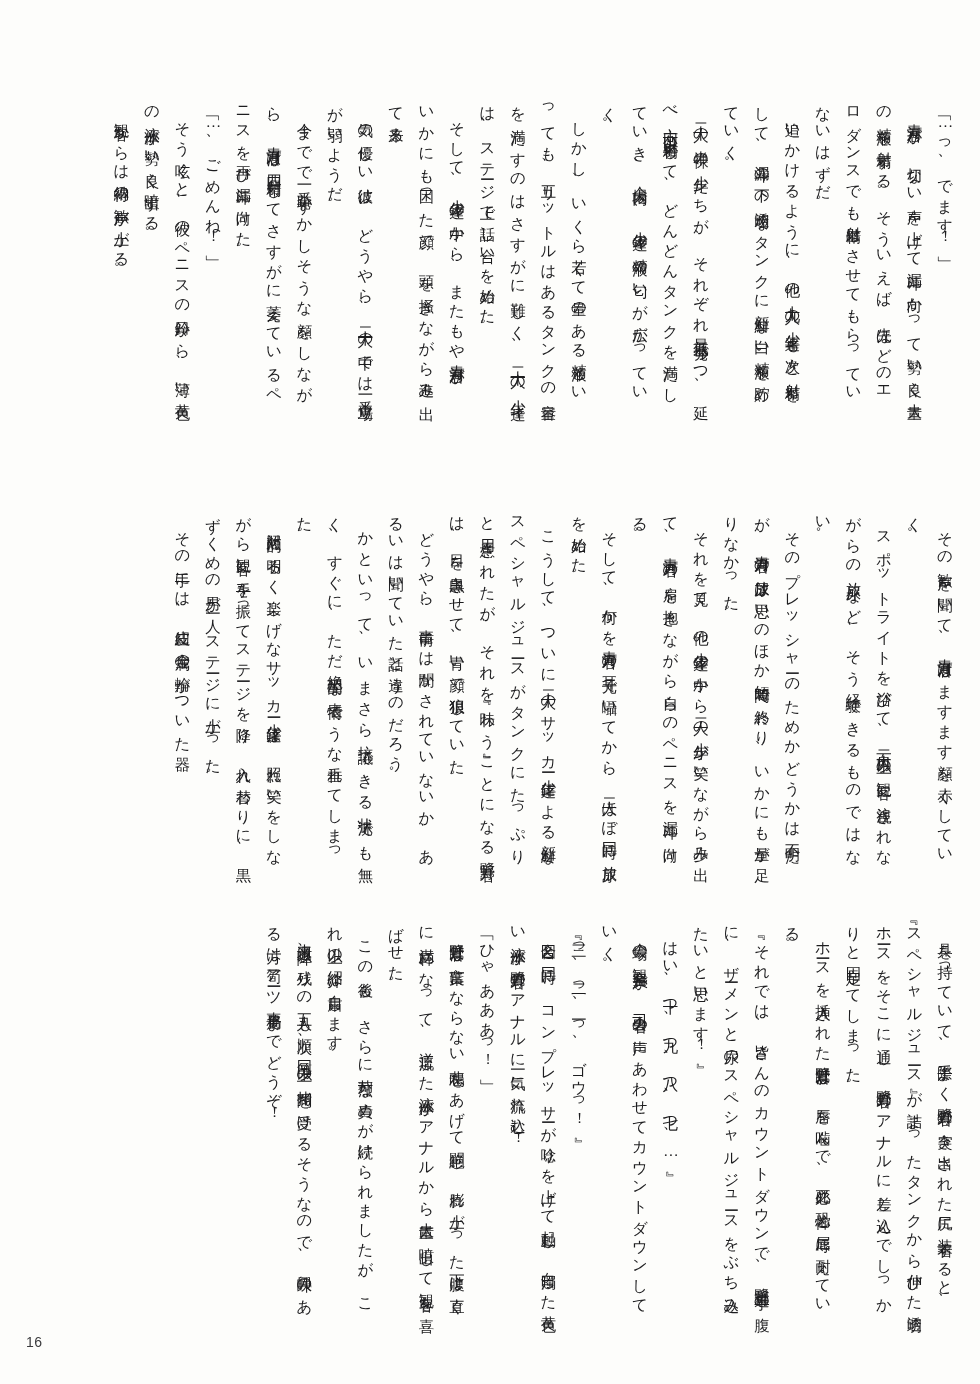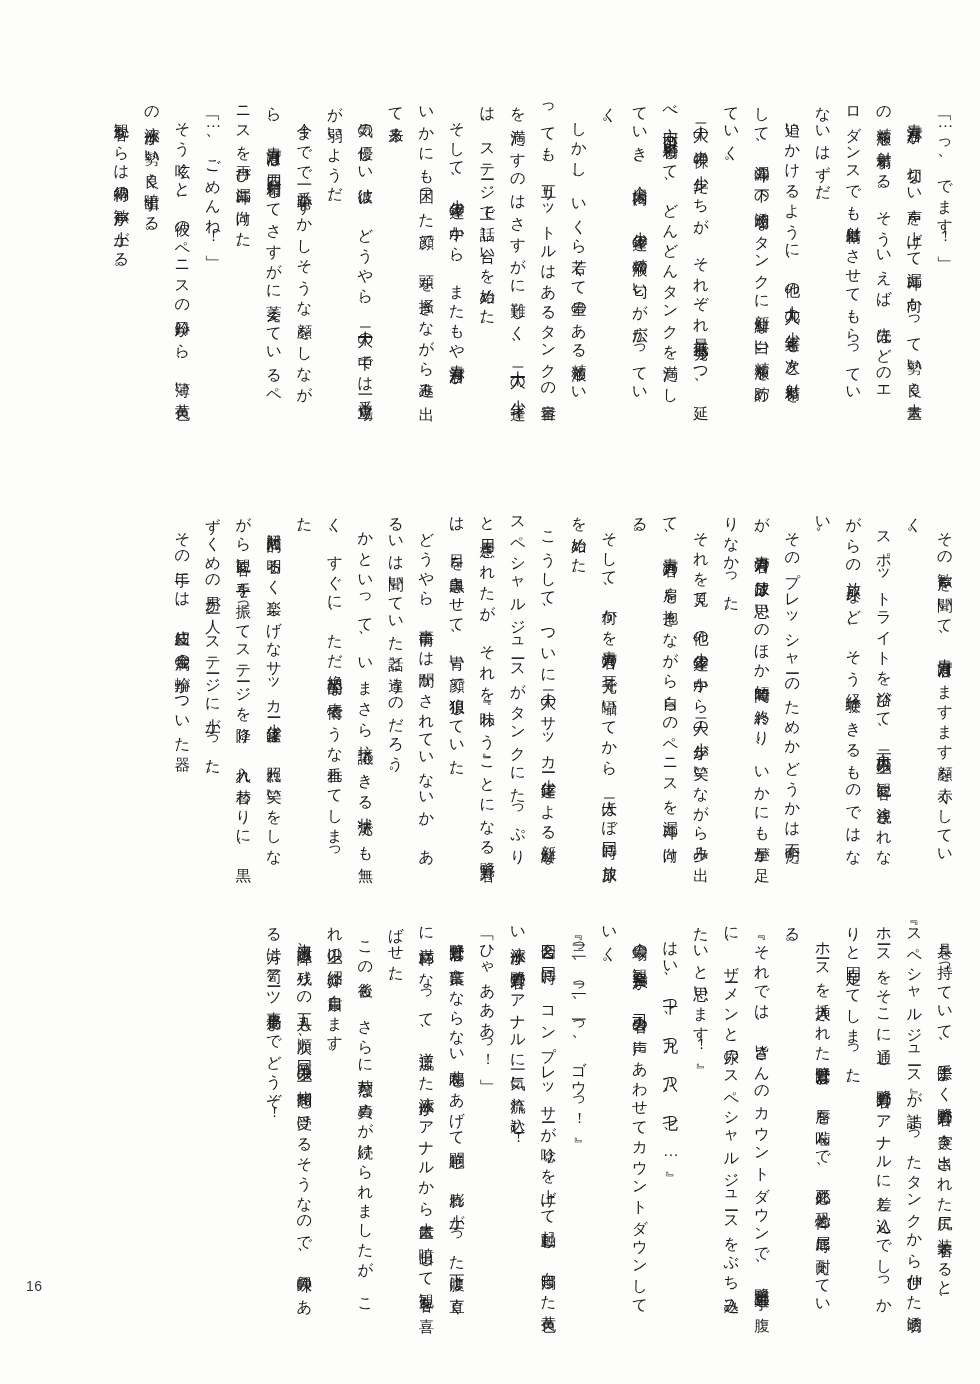--- a/index.html
+++ b/index.html
@@ -66,21 +66,21 @@
 
   .vblock p {
     margin: 0;
     text-indent: 1em;
   }
 
   
   #page-number {
     position: absolute;
     left: 26px;
-    top: 1278px;
+    top: 1334px;
     font-family: "Liberation Sans", sans-serif;
     font-size: 14px;
     color: #3a3a3c;
     letter-spacing: 0.5px;
   }
 </style>
 </head>
 <body>
 
 <div id="page" style="background: rgb(253, 253, 251);">

